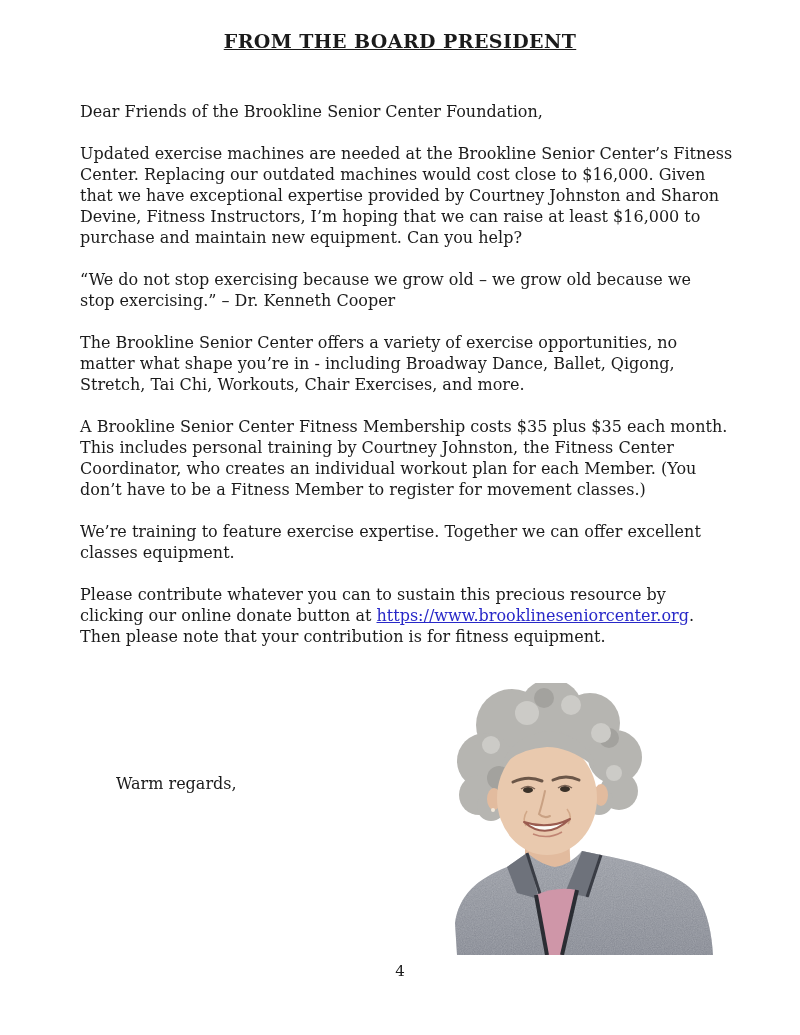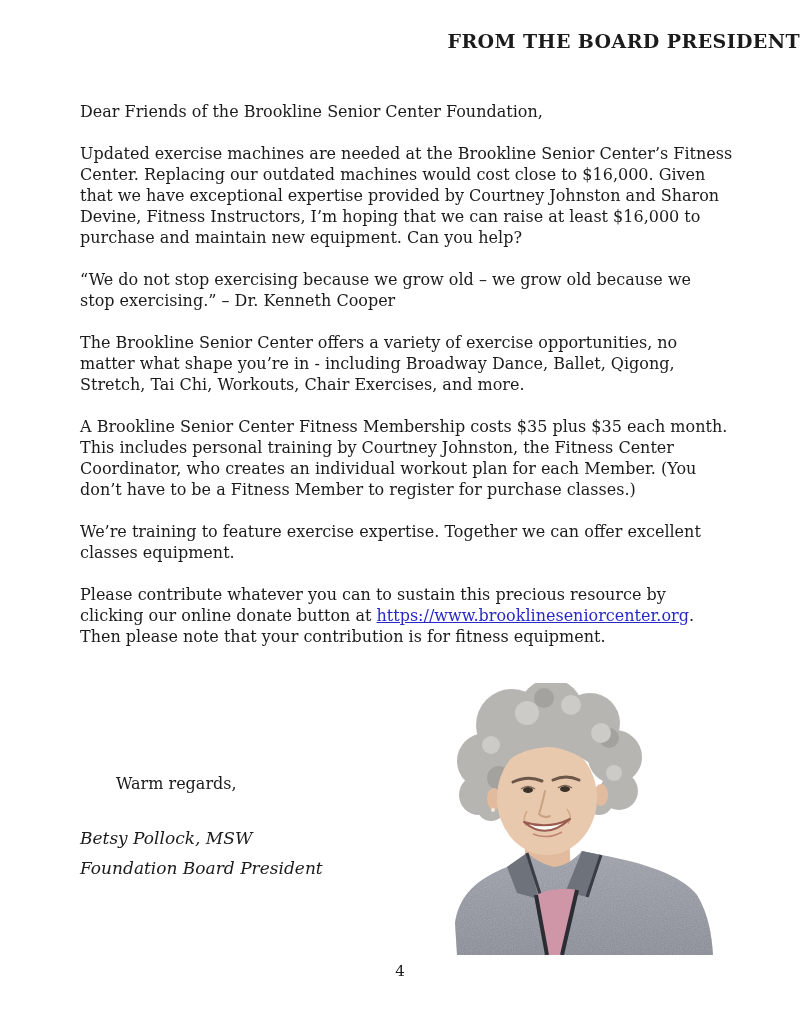--- a/index.html
+++ b/index.html
@@ -10,23 +10,24 @@
     background: #ffffff;
     font-family: "DejaVu Serif", "Liberation Serif", serif;
     color: var(--text-color, #1b1b1b);
     overflow: hidden;
   }
   .title {
     margin: 0;
     padding-top: 30px;
     font-size: 19px;
     font-weight: bold;
-    text-align: right;
+    text-align: center;
     letter-spacing: 0.4px;
     line-height: 23px;
+    text-decoration: underline;
   }
   .body-text {
     position: absolute;
     left: 80px;
     top: 101px;
     width: 672px;
   }
   .para { margin: 0 0 21px 0; }
   .line {
     white-space: nowrap;
@@ -92,44 +93,40 @@
     <div class="para">
       <div class="line">The Brookline Senior Center offers a variety of exercise opportunities, no</div>
       <div class="line">matter what shape you’re in - including Broadway Dance, Ballet, Qigong,</div>
       <div class="line">Stretch, Tai Chi, Workouts, Chair Exercises, and more.</div>
     </div>
 
     <div class="para">
       <div class="line">A Brookline Senior Center Fitness Membership costs $35 plus $35 each month.</div>
       <div class="line">This includes personal training by Courtney Johnston, the Fitness Center</div>
       <div class="line">Coordinator, who creates an individual workout plan for each Member. (You</div>
-      <div class="line">don’t have to be a Fitness Member to register for purchase classes.)</div>
+      <div class="line">don’t have to be a Fitness Member to register for movement classes.)</div>
     </div>
 
     <div class="para">
       <div class="line">We’re training to feature exercise expertise. Together we can offer excellent</div>
       <div class="line">classes equipment.</div>
     </div>
 
     <div class="para">
       <div class="line">Please contribute whatever you can to sustain this precious resource by</div>
       <div class="line">
         <span>clicking our online donate button at </span><a class="link">https://www.brooklineseniorcenter.org</a><span>.</span>
       </div>
       <div class="line">Then please note that your contribution is for fitness equipment.</div>
     </div>
 
     <div class="para sig-regards">
       <div class="line">Warm regards,</div>
     </div>
 
-    <div class="sig-names">
-      <div class="line">Betsy Pollock, MSW</div>
-      <div class="line">Foundation Board President</div>
-    </div>
 
   </div>
 
   <svg class="photo" viewBox="0 0 265 272" xmlns="http://www.w3.org/2000/svg" aria-hidden="true">
     <defs>
       <linearGradient id="jacketGrad" x1="0" y1="0" x2="0" y2="1">
         <stop offset="0" style="stop-color:var(--jacket-light,#8a8e97)"></stop>
         <stop offset="1" style="stop-color:var(--jacket-dark,#747883)"></stop>
       </linearGradient>
       <filter id="heather" x="-5%" y="-5%" width="110%" height="110%">

